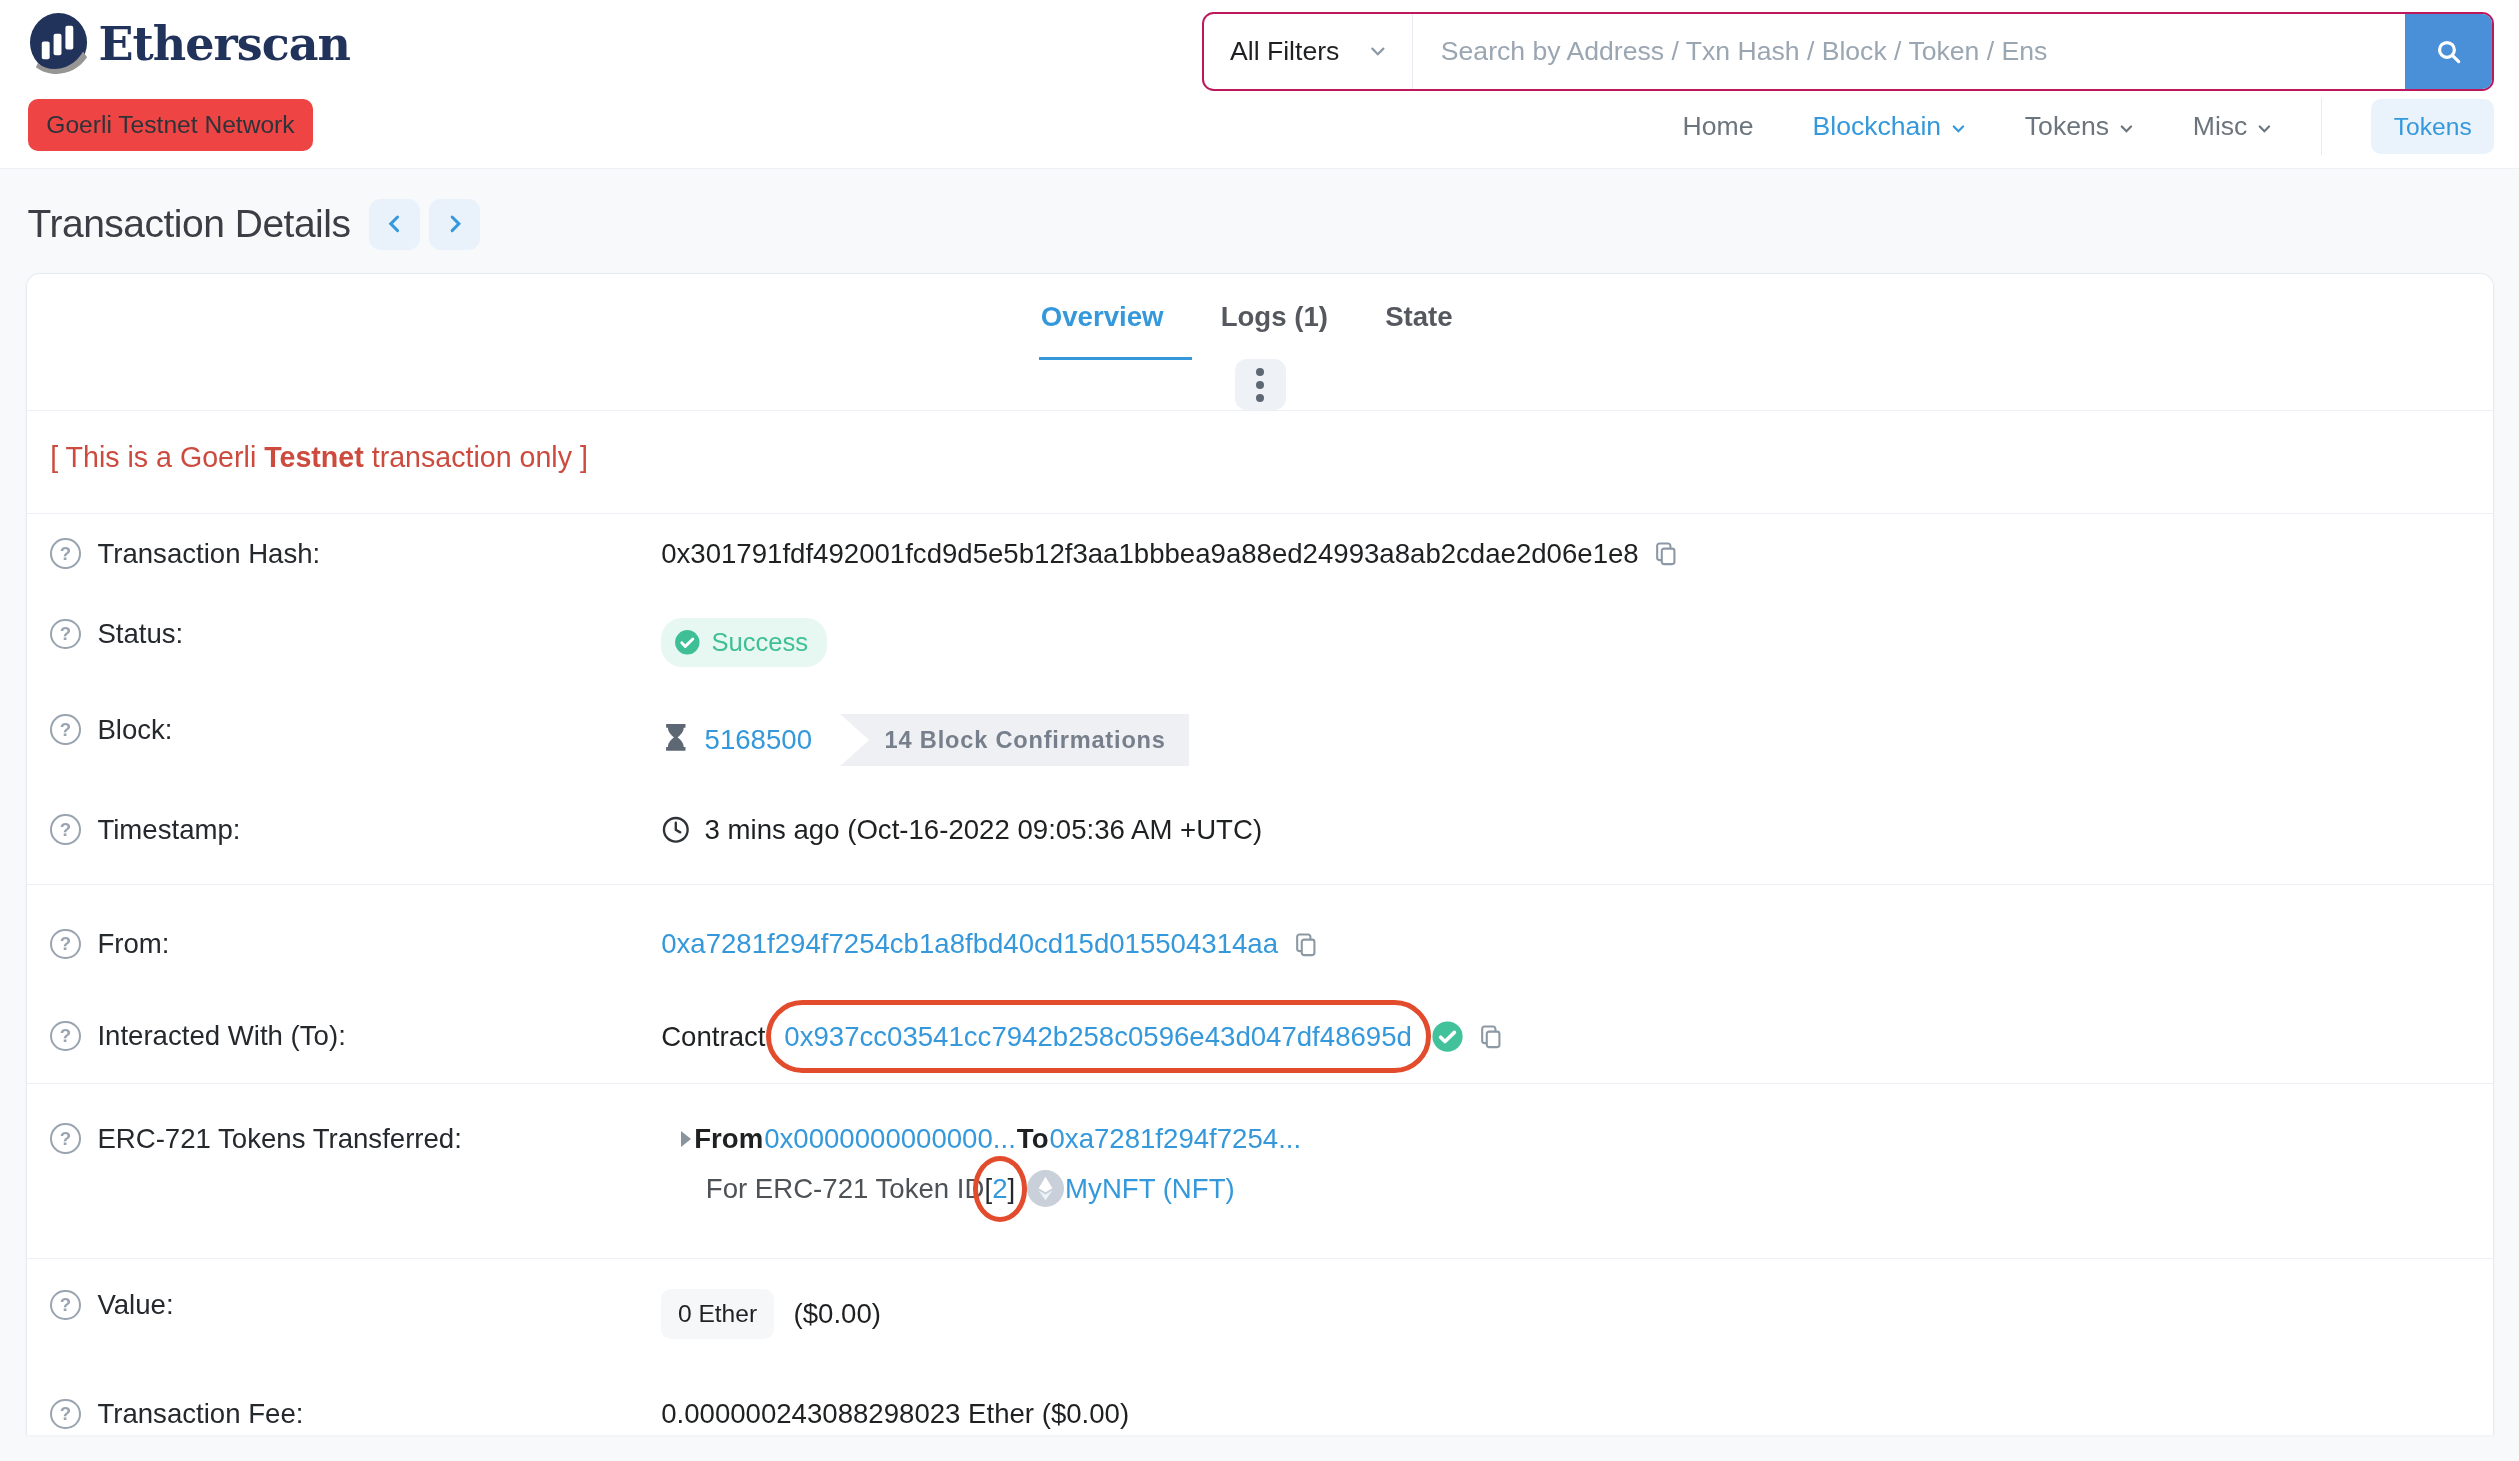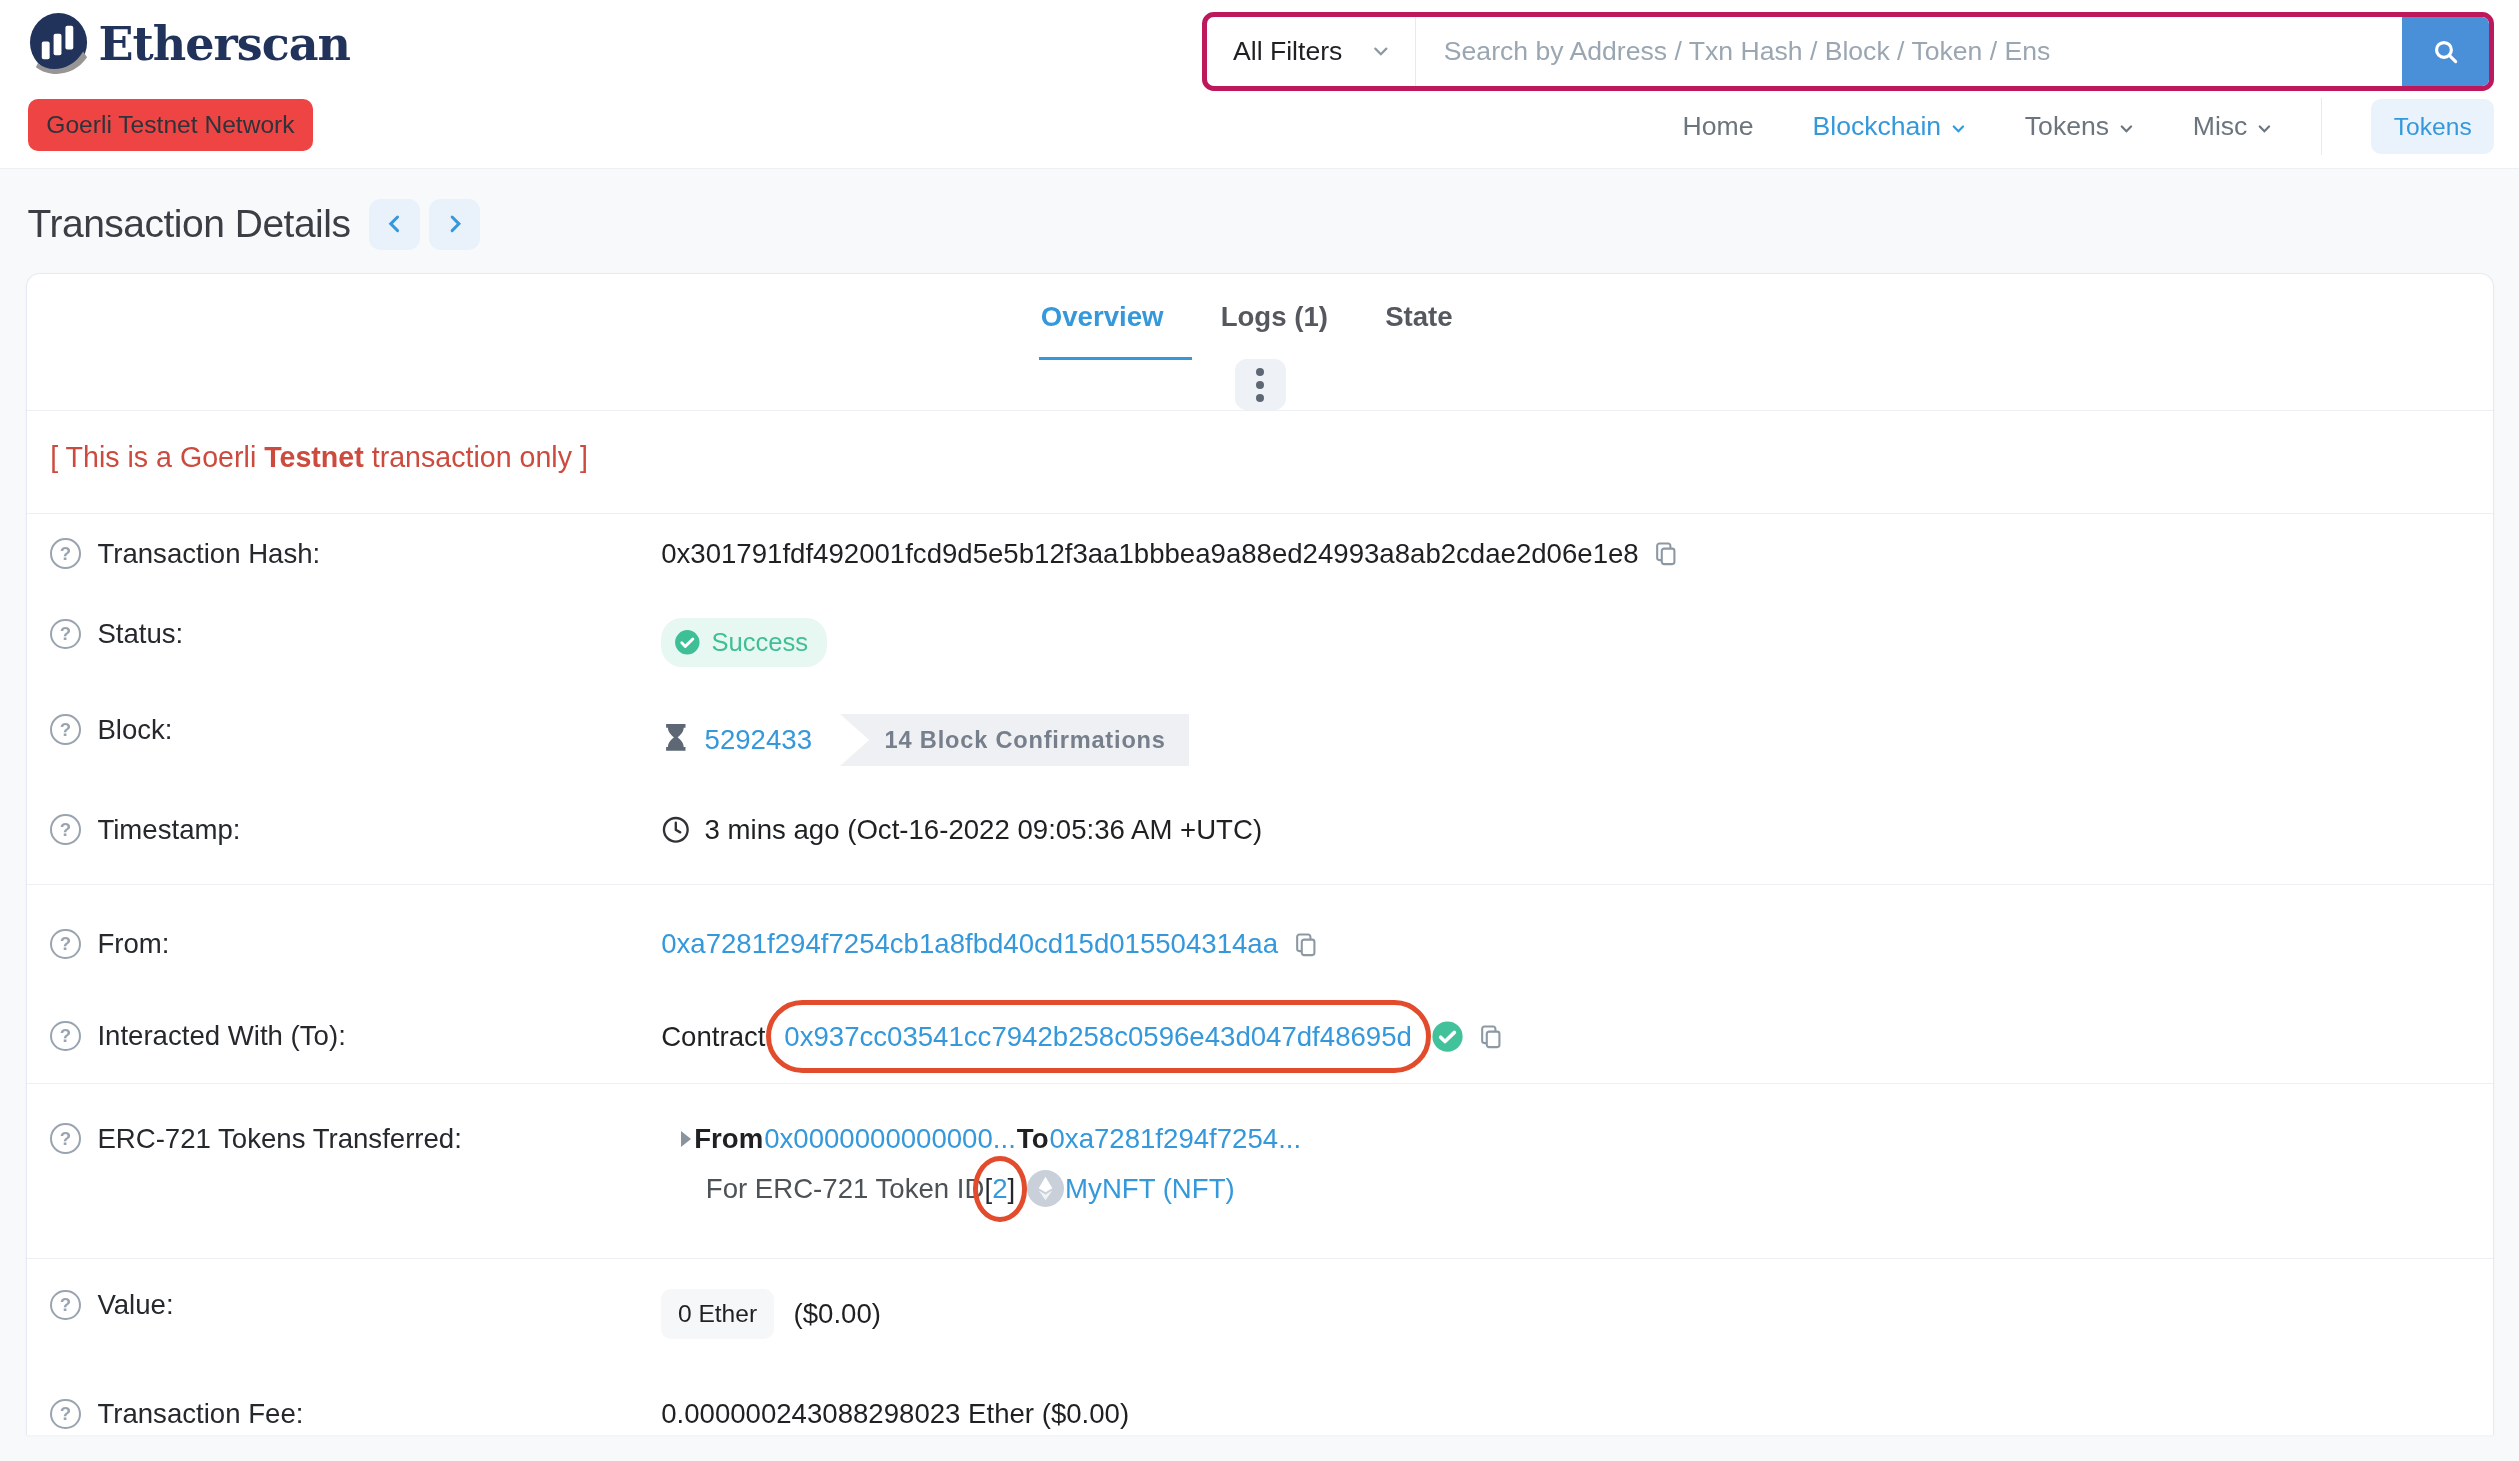--- a/index.html
+++ b/index.html
@@ -34,21 +34,21 @@
     border-radius: 9.9px;
     padding: 11.8px 18.7px;
     font-size: 24.6px;
     color: #2d3338;
   }
   .search {
     position: absolute; right: 25.6px; top: 11.8px;
     width: 1292px; height: 79px;
     display: flex; align-items: stretch;
     background: #fff;
-    border: 5px solid #be185d;
+    border: 2px solid #be185d;
     border-radius: 11.8px;
     overflow: hidden;
   }
   .search-filter {
     display: flex; align-items: center; gap: 29.6px;
     padding: 0 25.6px;
     border-right: 1px solid #e7eaf3;
     font-size: 26.6px; color: #1e2022;
     cursor: pointer; white-space: nowrap;
   }
@@ -350,21 +350,21 @@
       <div class="row-label">
         <span class="qicon"></span>
         <span>Block:</span>
       </div>
       <div class="row-value">
         <span style="display:flex">
           <svg width="29.6" height="31.5" viewBox="0 0 24 26" fill="#5d6874">
               <path d="M4 0h16v3h-1.5c0 3.4-2.6 5.9-5 8 2.4 2.1 5 4.6 5 8H20v3H4v-3h1.5c0-3.4 2.6-5.9 5-8-2.4-2.1-5-4.6-5-8H4z"></path>
             </svg>
         </span>
-        <a class="link">5292433</a>
+        <a class="link">5168500</a>
         <span class="confirm-badge">14 Block Confirmations</span>
       </div>
     </div>
 
     <div class="row">
       <div class="row-label">
         <span class="qicon"></span>
         <span>Timestamp:</span>
       </div>
       <div class="row-value">

